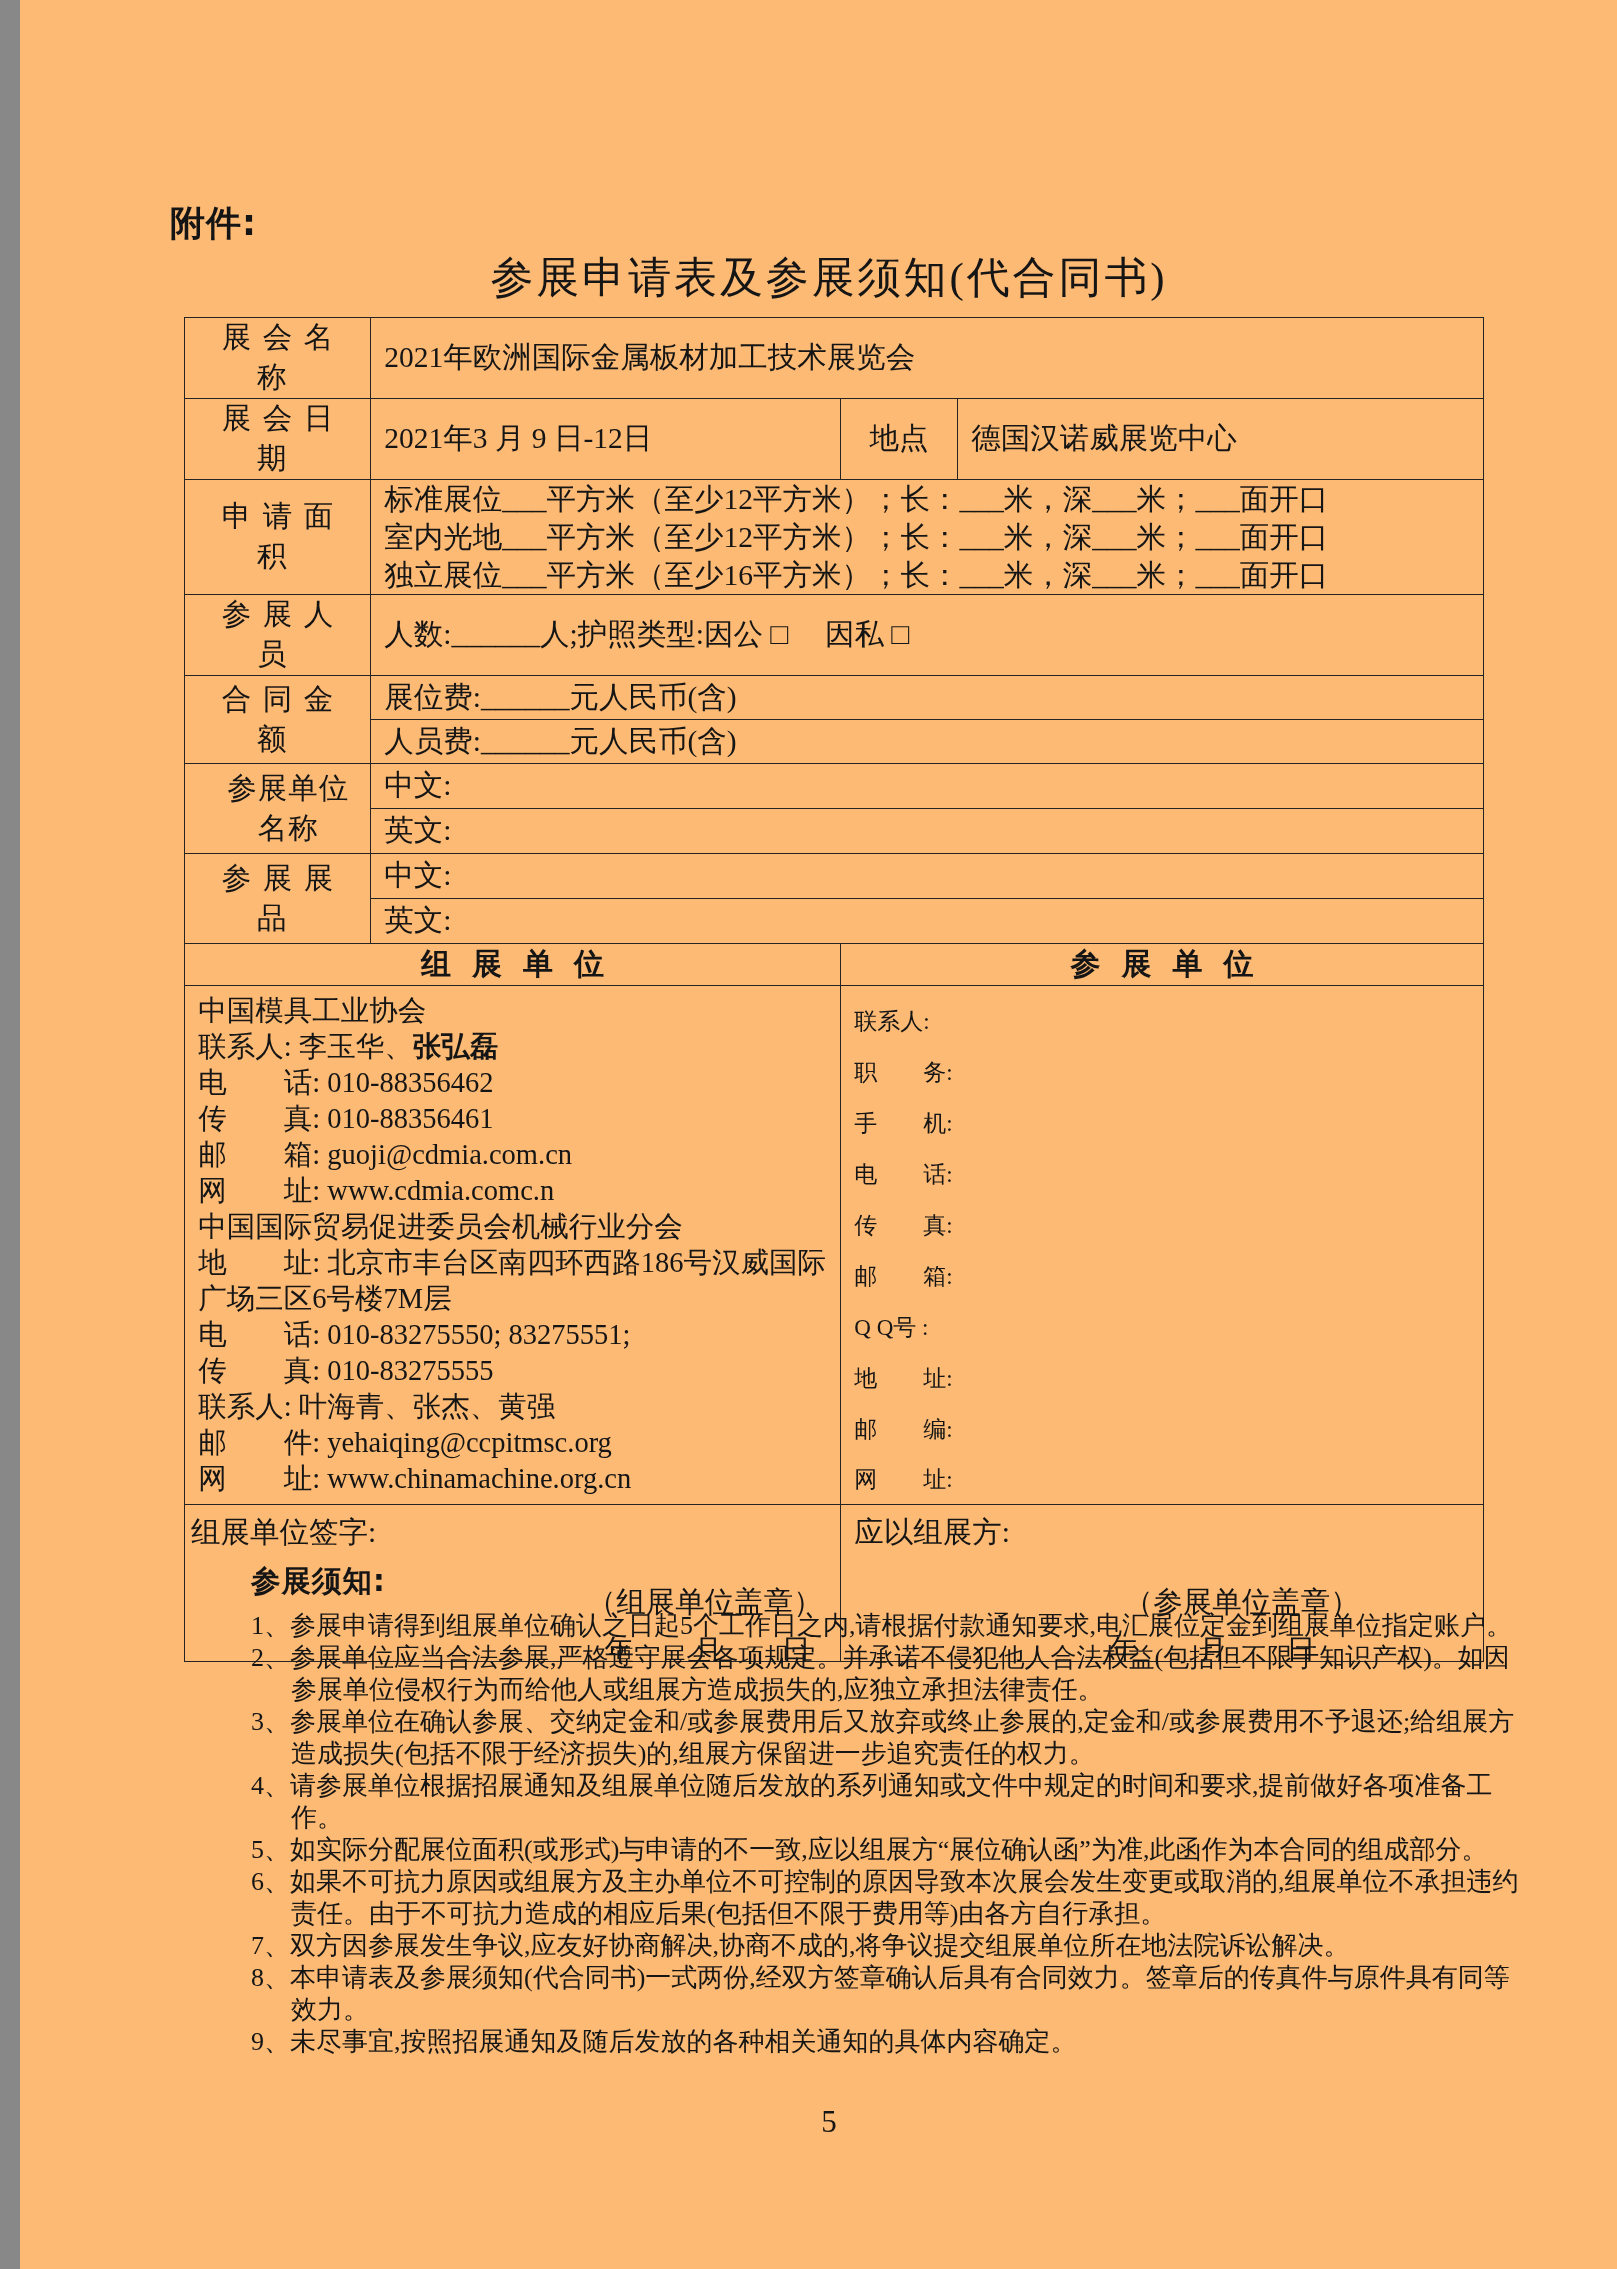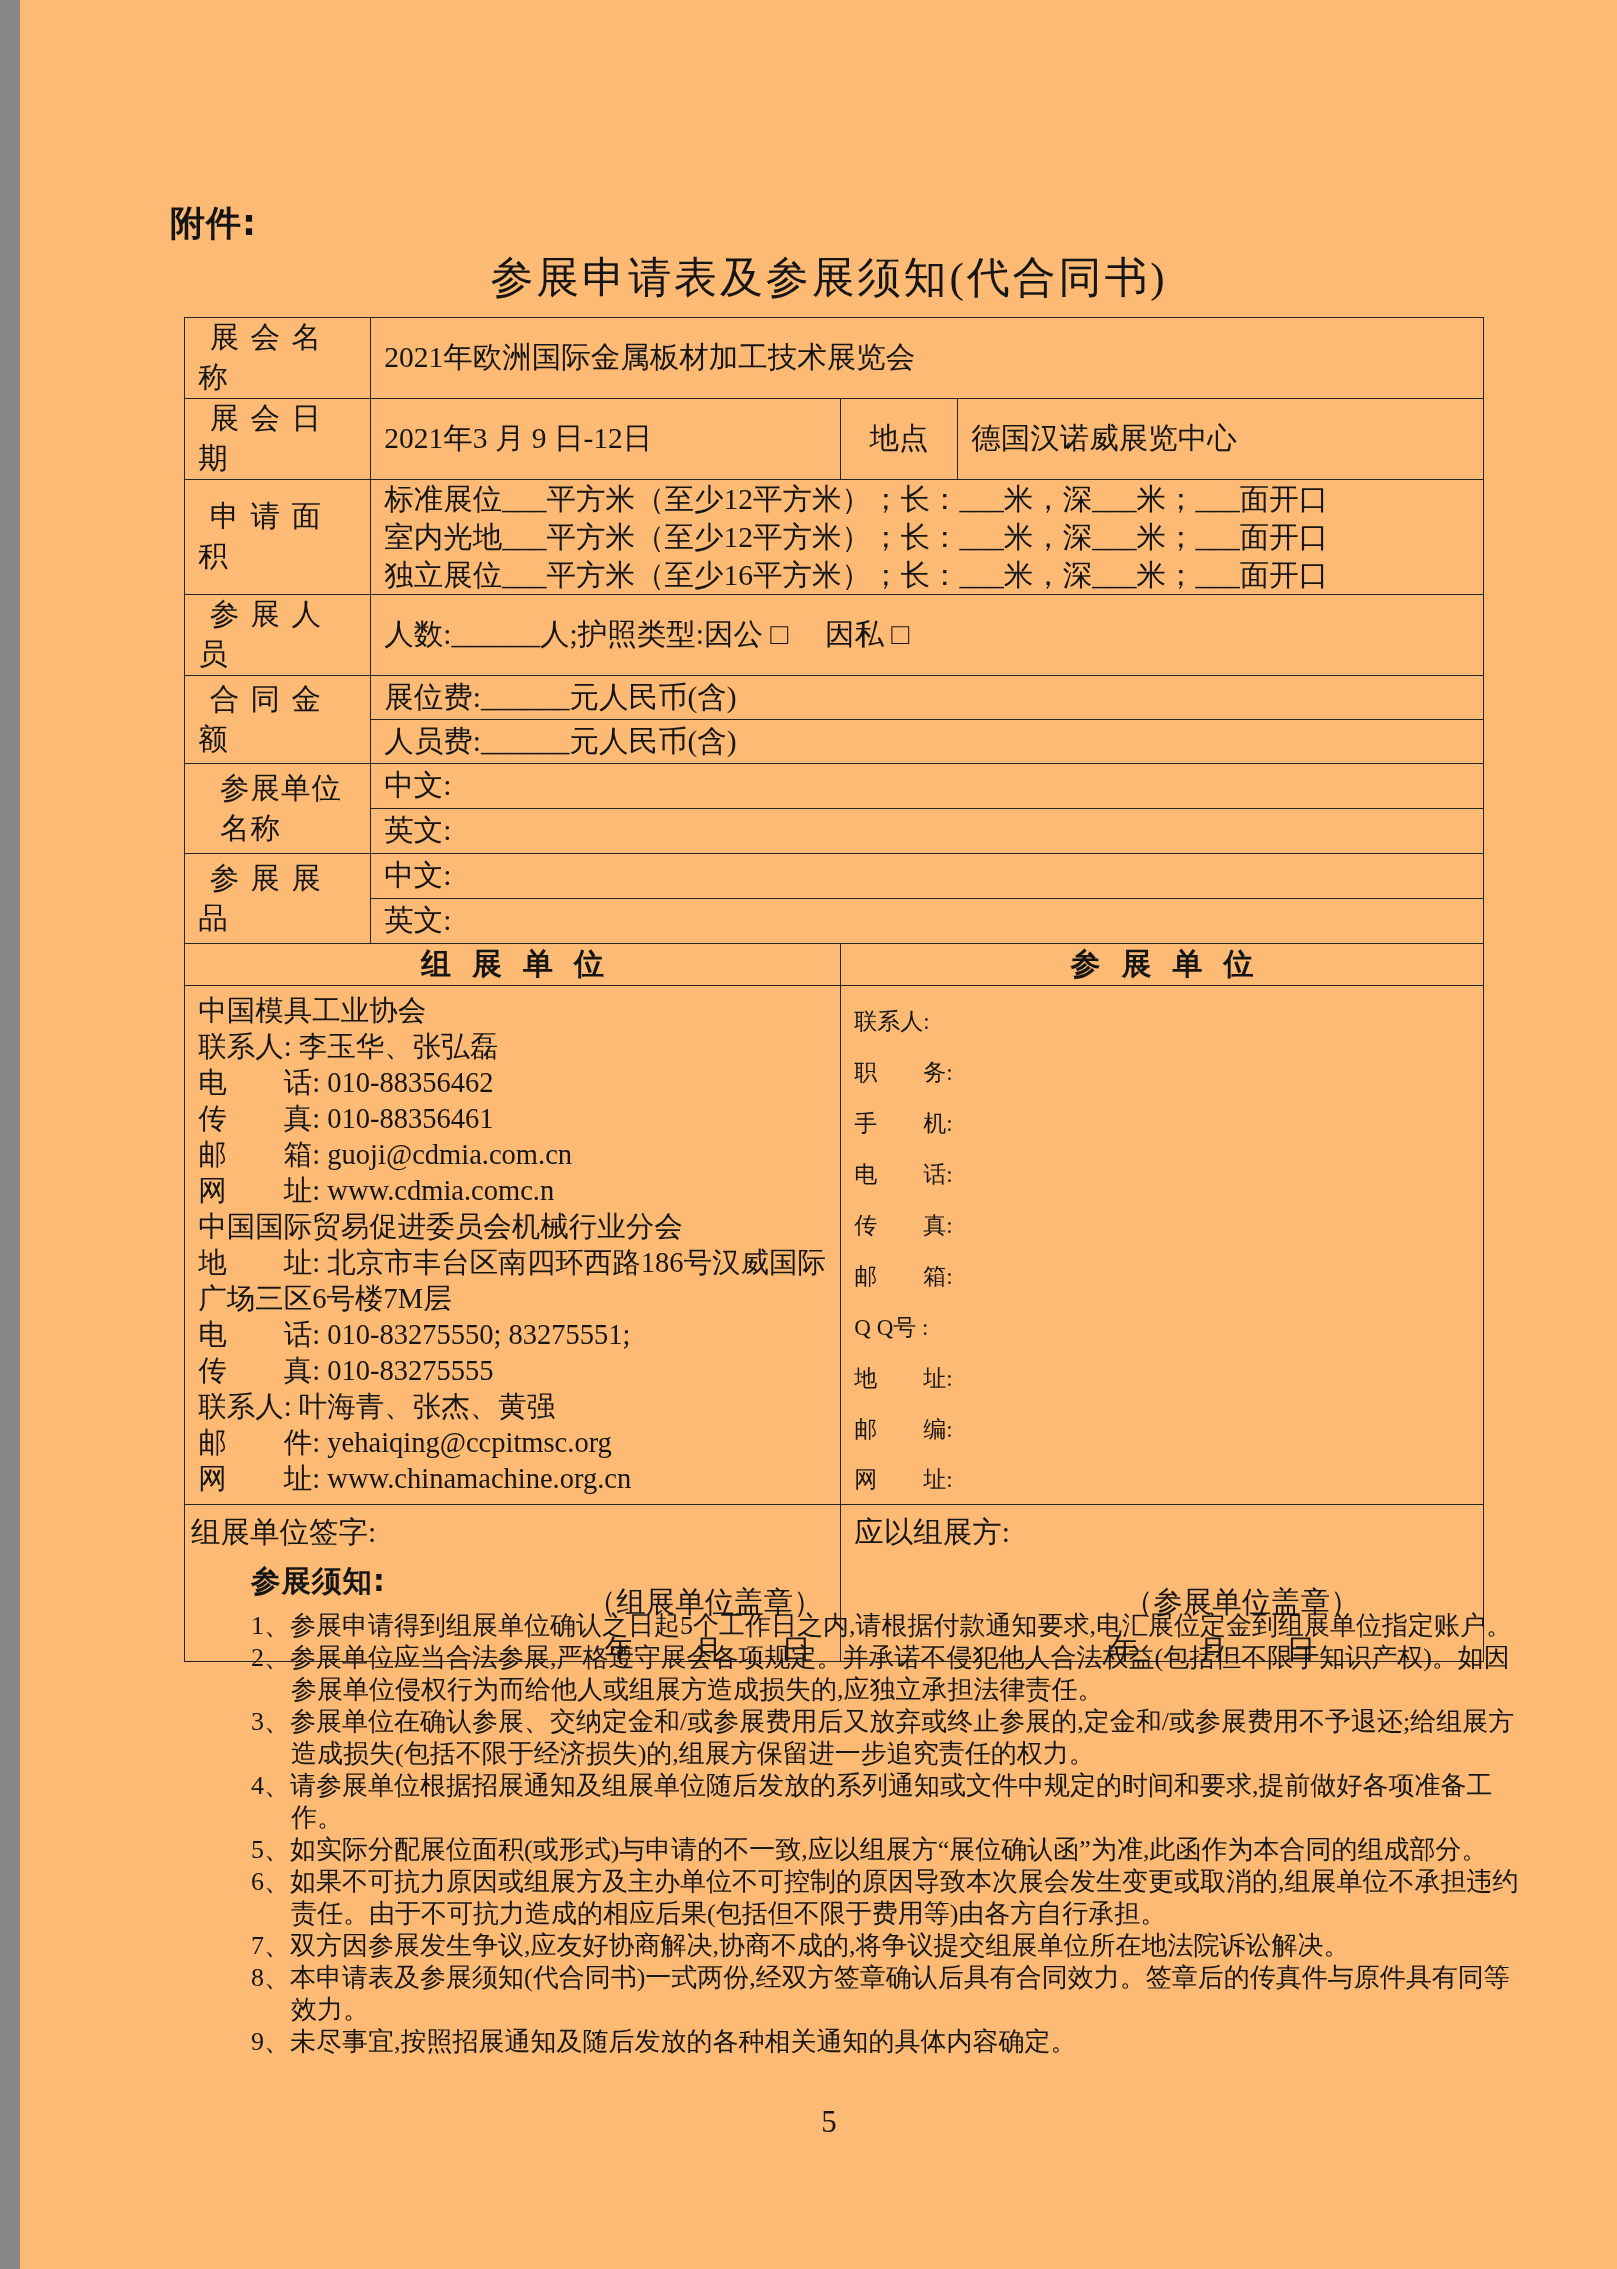--- a/index.html
+++ b/index.html
@@ -25,21 +25,21 @@
     position:absolute;left:164px;top:317px;
     width:1299px;border-collapse:collapse;table-layout:fixed;
     font-size:29.5px;
   }
   table.form td{
     border:1.9px solid #242424;
     padding:0 13.3px;
     vertical-align:middle;
     overflow:hidden;
   }
-  td.lbl{padding:0 5.7px;}
+  td.lbl{text-align:center;padding:0 5.7px;}
   td.lbl.sp{letter-spacing:11.4px;text-indent:11.4px;}
   td.lbl.sp6{letter-spacing:1px;padding-left:35px;}
   tr.h42{height:40px;}  tr.h48{height:46px;}
   tr.h120{height:114px;} tr.h46{height:44px;}
   tr.h47{height:45px;}  tr.h44{height:42px;}
   tr.h530{height:504px;} tr.h165{height:157px;}
   .area-line{line-height:38px;white-space:nowrap;}
   td.center-head{text-align:center;font-weight:bold;letter-spacing:21px;text-indent:21px;font-size:30px;}
   td.block{vertical-align:top;padding-top:5.7px;}
   .org-line{line-height:36px;white-space:nowrap;}
@@ -55,21 +55,21 @@
   .notes{
     position:absolute;left:231px;top:1565px;width:1274px;
     font-size:26px;line-height:32px;
   }
   .notes-title{font-size:29.5px;margin-bottom:13.3px;letter-spacing:1px;}
   .note-item{padding-left:40px;text-indent:-40px;}
   .page-number{
     position:absolute;left:0;right:0;top:2104px;
     text-align:center;font-size:31px;
   }
-  .bold-name{font-family:"DejaVu Sans","Liberation Sans",sans-serif;font-weight:normal;}
+  .bold-name{font-family:"DejaVu Sans","Liberation Sans",sans-serif;font-weight:bold;}
 </style>
 </head>
 <body>
 
 <div class="page">
 
   <div class="attachment hei">附件:</div>
   <div class="doc-title">参展申请表及参展须知(代合同书)</div>
 
   <table class="form">

